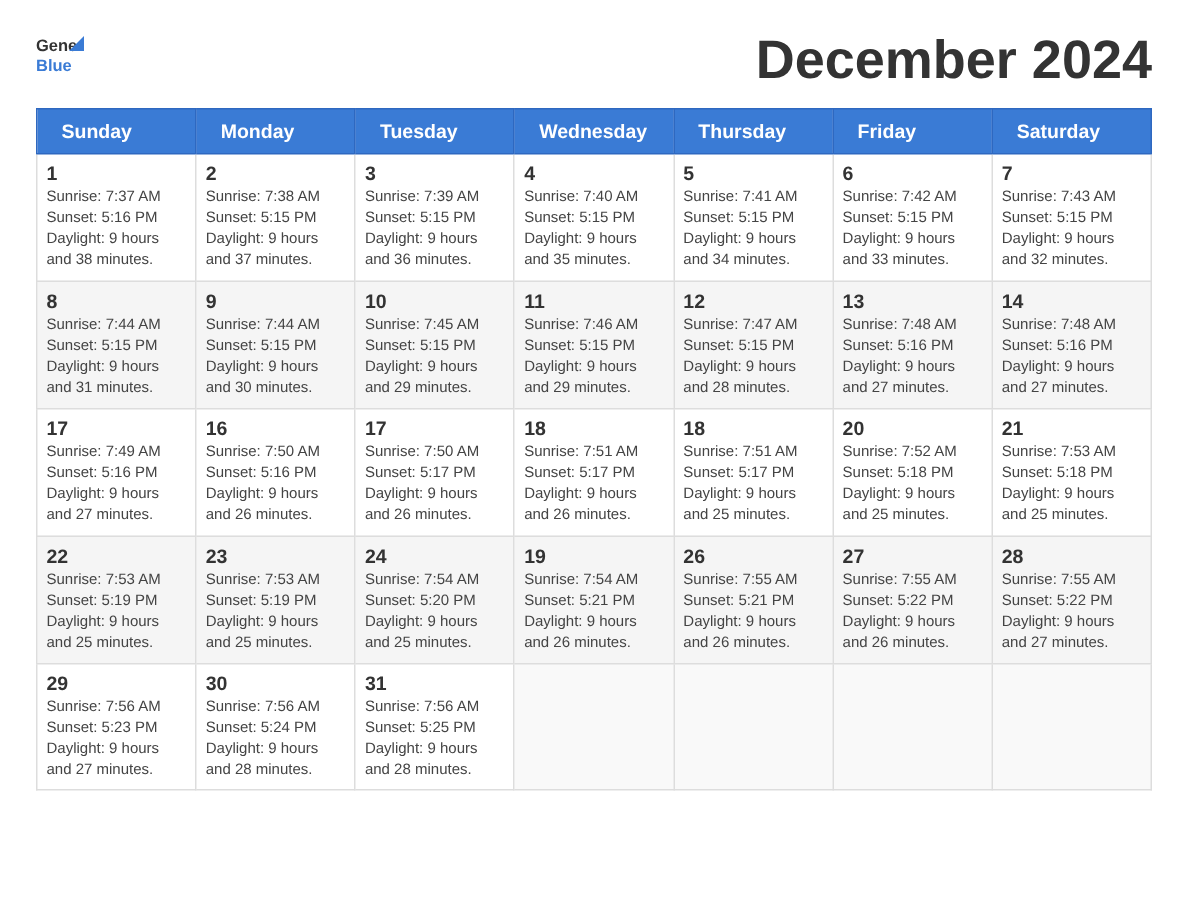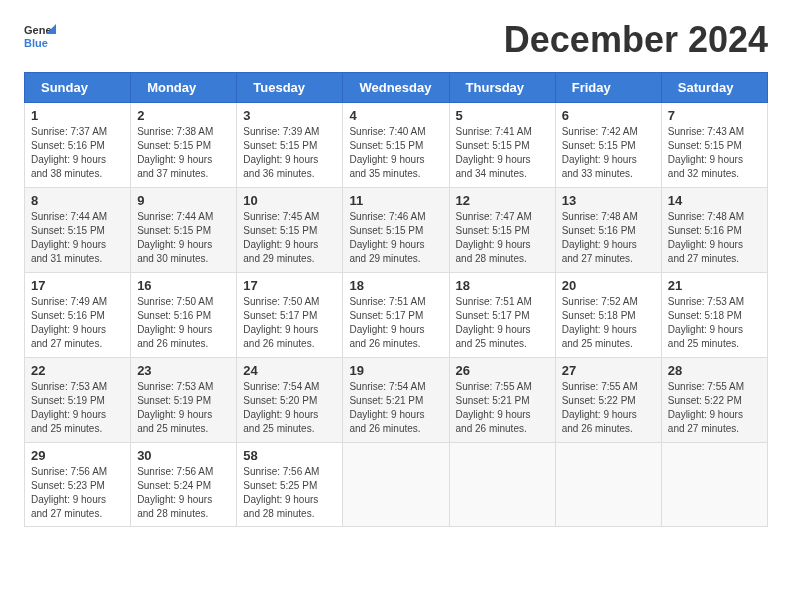--- a/index.html
+++ b/index.html
@@ -238,21 +238,21 @@
       <tr class="last-row">
         <td>
           <span class="day-number">29</span>
           <div class="day-info">Sunrise: 7:56 AM<br>Sunset: 5:23 PM<br>Daylight: 9 hours and 27 minutes.</div>
         </td>
         <td>
           <span class="day-number">30</span>
           <div class="day-info">Sunrise: 7:56 AM<br>Sunset: 5:24 PM<br>Daylight: 9 hours and 28 minutes.</div>
         </td>
         <td>
-          <span class="day-number">58</span>
+          <span class="day-number">31</span>
           <div class="day-info">Sunrise: 7:56 AM<br>Sunset: 5:25 PM<br>Daylight: 9 hours and 28 minutes.</div>
         </td>
         <td class="empty"></td>
         <td class="empty"></td>
         <td class="empty"></td>
         <td class="empty"></td>
       </tr>
     </tbody>
 </table>
 

